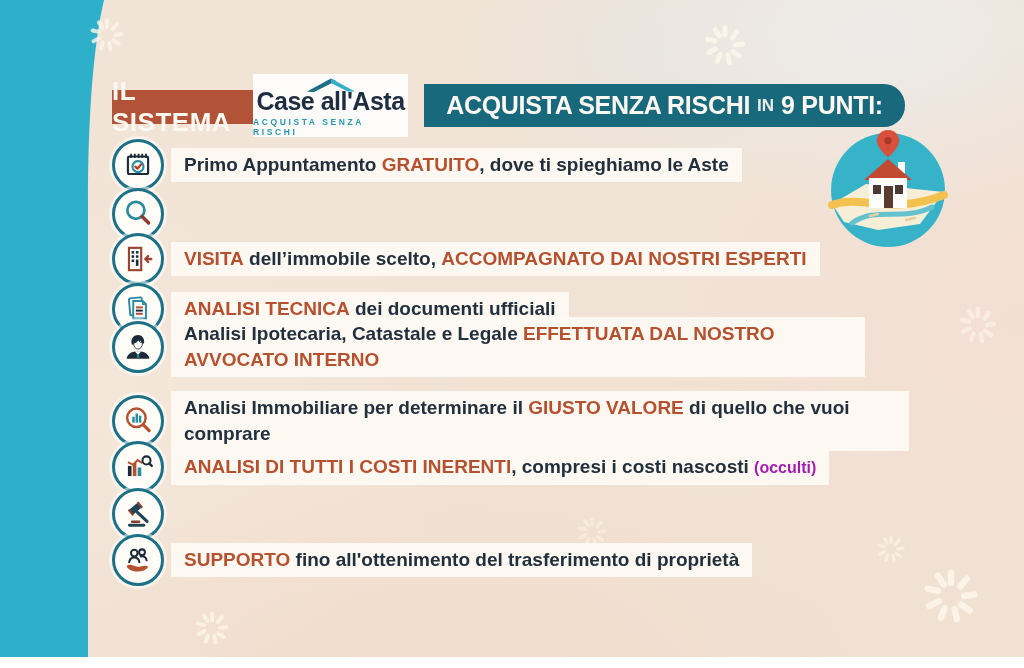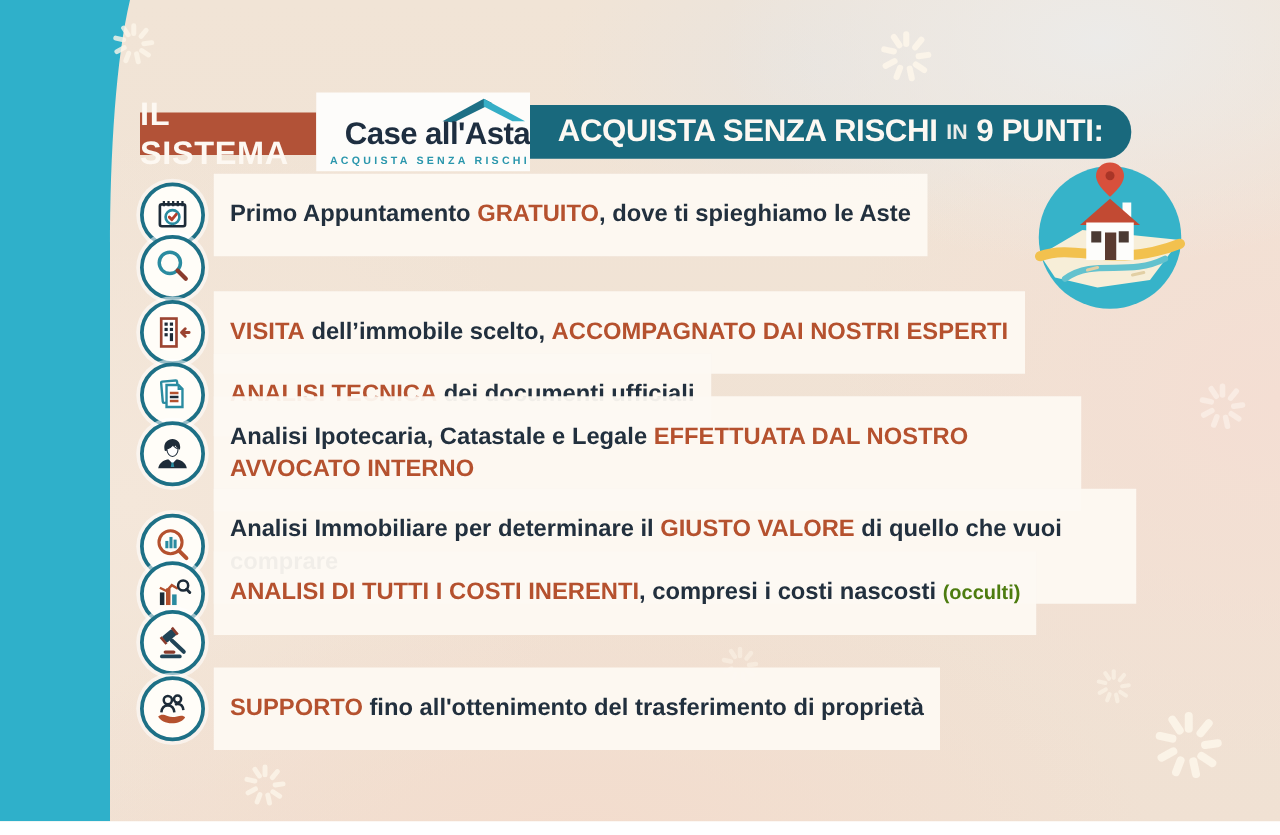--- a/index.html
+++ b/index.html
@@ -18,46 +18,46 @@
   
   .bottom-strip{position:absolute;left:0;right:0;bottom:0;height:11px;background:#ffffff;}
 
   
   .sparkle{position:absolute;}
 
   
   .sys-badge{position:absolute;left:112px;top:90px;width:141px;height:34px;background:#b25237;
     display:flex;align-items:center;justify-content:center;color:#fdf8f2;font-weight:bold;
     font-size:26px;letter-spacing:.5px;}
-  .logo-card{position:absolute;left:253px;top:74px;width:171px;height:63px;background:#fdfcfa;
-    display:flex;flex-direction:column;align-items:flex-end;justify-content:flex-start;padding-top:3px;box-sizing:border-box;}
+  .logo-card{position:absolute;left:253px;top:74px;width:155px;height:63px;background:#fdfcfa;
+    display:flex;flex-direction:column;align-items:center;justify-content:flex-start;padding-top:3px;box-sizing:border-box;}
   .logo-roof{margin-bottom:-4px;}
   .logo-name{font-size:25px;font-weight:bold;color:#1e2e40;letter-spacing:-.5px;line-height:1;}
   .logo-tagline{font-size:8.5px;font-weight:bold;color:#2b97ad;letter-spacing:2.6px;margin-top:3px;}
   .banner{position:absolute;left:424px;top:84px;width:481px;height:43px;background:#19697d;
     border-radius:0 21px 21px 0;display:flex;align-items:center;justify-content:center;
     color:#fdf8f2;white-space:nowrap;}
   .banner .big{font-size:25px;font-weight:bold;letter-spacing:-.3px;}
   .banner .mid{font-size:17px;font-weight:bold;margin:12px 7px;opacity:.92;}
 
   
   .illus{position:absolute;left:818px;top:124px;}
 
   
   .row{position:absolute;left:112px;display:flex;align-items:center;gap:7px;}
   .icon-circle{width:52px;height:52px;border-radius:50%;background:#fffdf8;border:3px solid #1d7086;
     box-sizing:border-box;display:flex;align-items:center;justify-content:center;flex:0 0 auto;
     box-shadow:0 0 0 3px rgba(255,255,255,.55);}
   .strip{background:rgba(253,249,242,.95);color:#22303e;font-size:19px;font-weight:700;
-    line-height:26px;padding:20px 13px;white-space:nowrap;}
+    line-height:26px;padding:4px 13px;white-space:nowrap;}
   .strip.wrap5{white-space:normal;width:668px;}
   .strip.wrap6{white-space:normal;width:712px;}
   .seg.a{color:#b5512e;font-weight:800;}
   .seg.n{color:#22303e;}
-  .seg.s{color:#4d7c0f;font-size:16px;font-weight:600;}
+  .seg.s{color:#a21caf;font-size:16px;font-weight:600;}
 </style>
 </head>
 <body>
 
 <div class="canvas">
 
   <svg class="teal-bar" width="110" height="668" viewBox="0 0 110 668">
     <path d="M0,0 L104,0 C93,46 88,120 88,200 L88,657 L0,657 Z" fill="#2fb0ca"></path>
   </svg>
 

